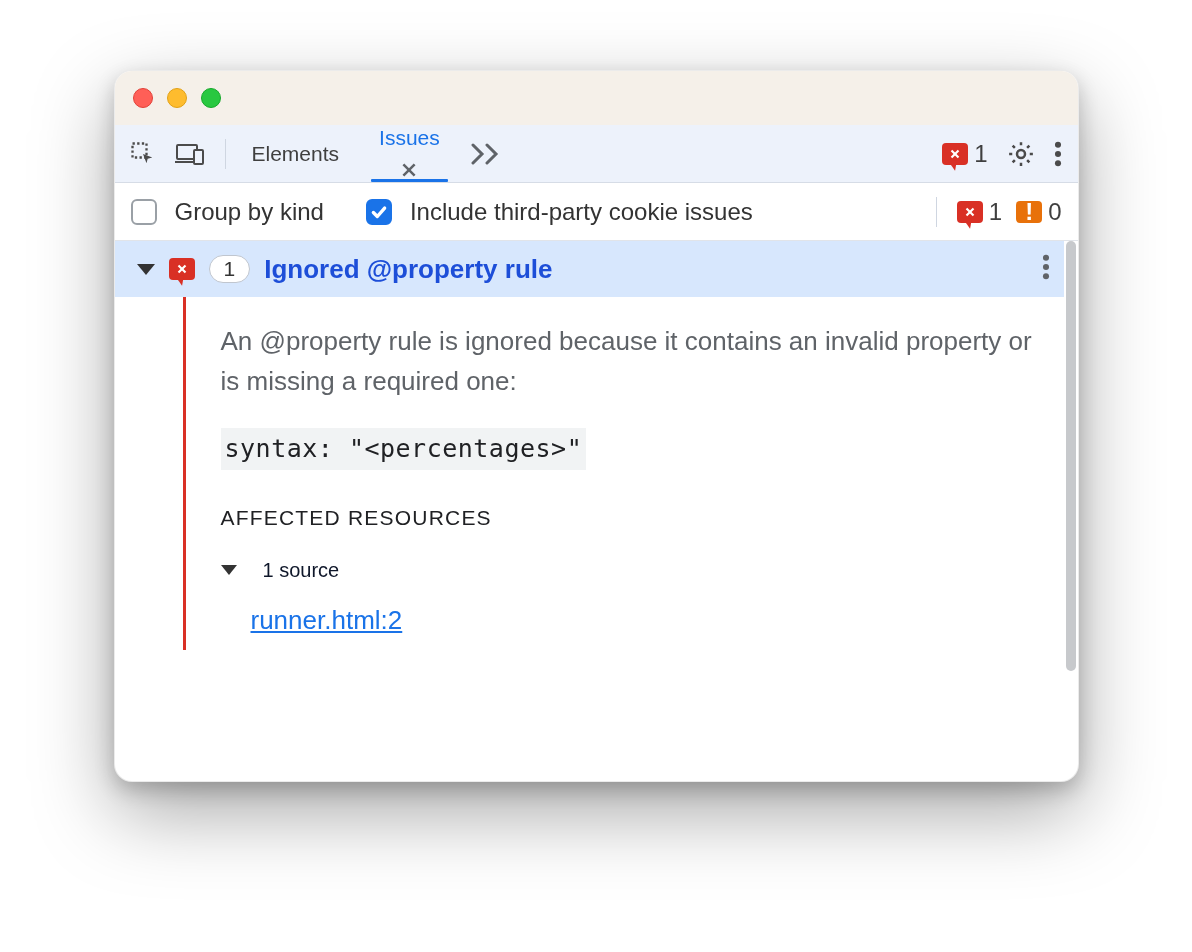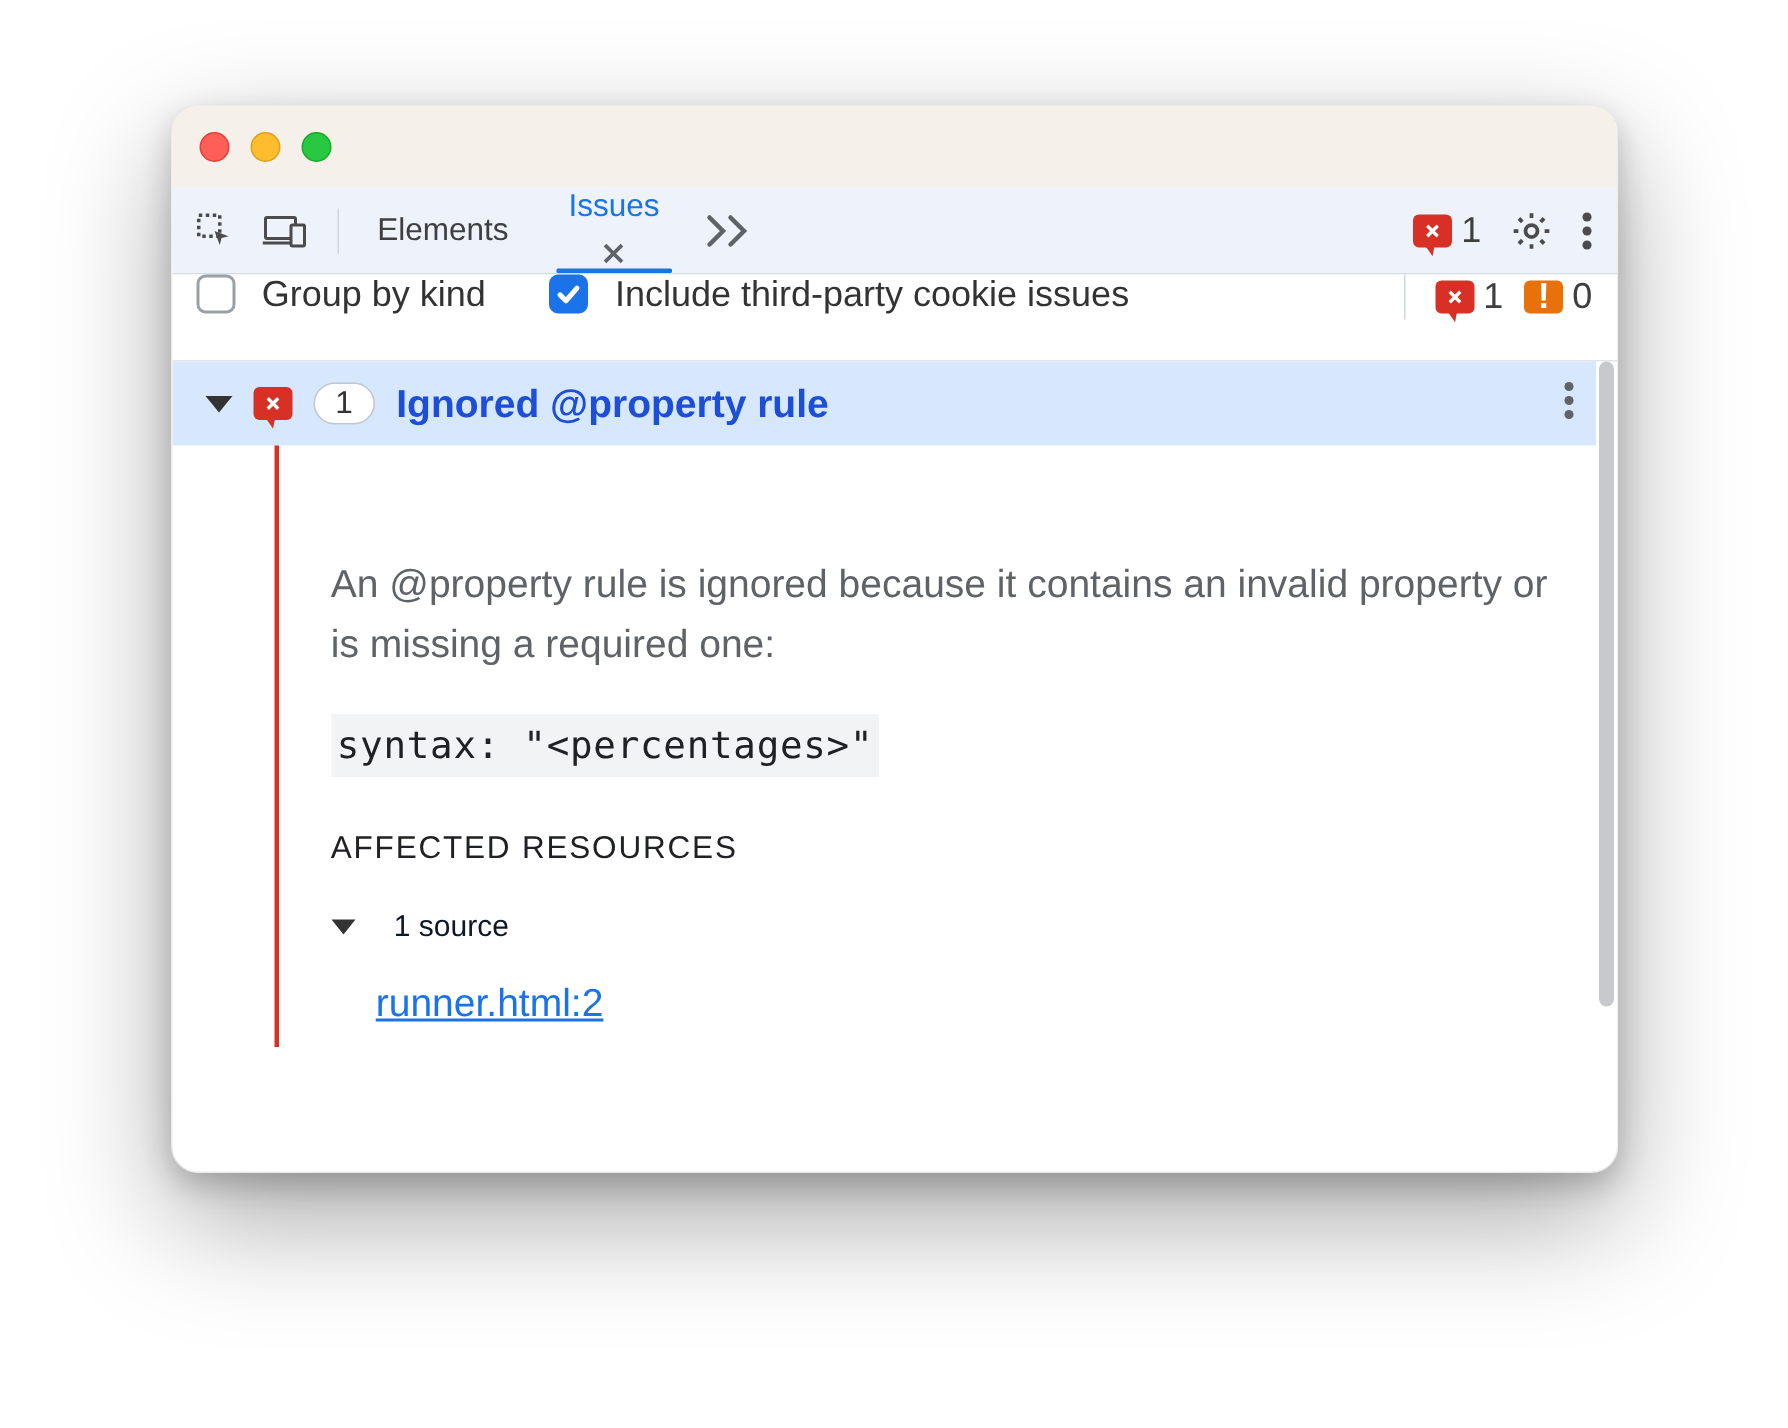--- a/index.html
+++ b/index.html
@@ -96,21 +96,21 @@
     transform: rotate(10deg);
   }
   .badge-error svg { width: 14px; height: 14px; }
   .counter-pair { display: flex; align-items: center; gap: 6px; font-size: 24px; color: #3f3f3f; cursor: pointer; }
   
   .filterbar {
     height: 58px;
     background: #fff;
     border-bottom: 1px solid #e1e4e9;
     display: flex;
-    align-items: flex-start;
+    align-items: center;
     padding: 0 16px;
     gap: 18px;
     font-size: 24px;
     color: #333;
   }
   .checkbox {
     width: 26px; height: 26px; border-radius: 6px;
     border: 2px solid #9aa0a6; display: inline-flex;
     align-items: center; justify-content: center; cursor: pointer;
     flex-shrink: 0;
@@ -185,21 +185,20 @@
     top: 0; bottom: 0;
     width: 3px;
     background: #d93025;
   }
   .body-inner {
     padding: 24px 24px 10px 36px;
     font-size: 26px;
     color: #5f6368;
     line-height: 1.55;
     flex: 1;
-    margin-top: 48px;
   }
   .code {
     font-family: ui-monospace, Menlo, Consolas, monospace;
     background: #f1f3f4;
     color: #202124;
     display: inline-block;
     padding: 2px 4px;
     margin-top: 26px;
     font-size: 25px;
     letter-spacing: 0.5px;

